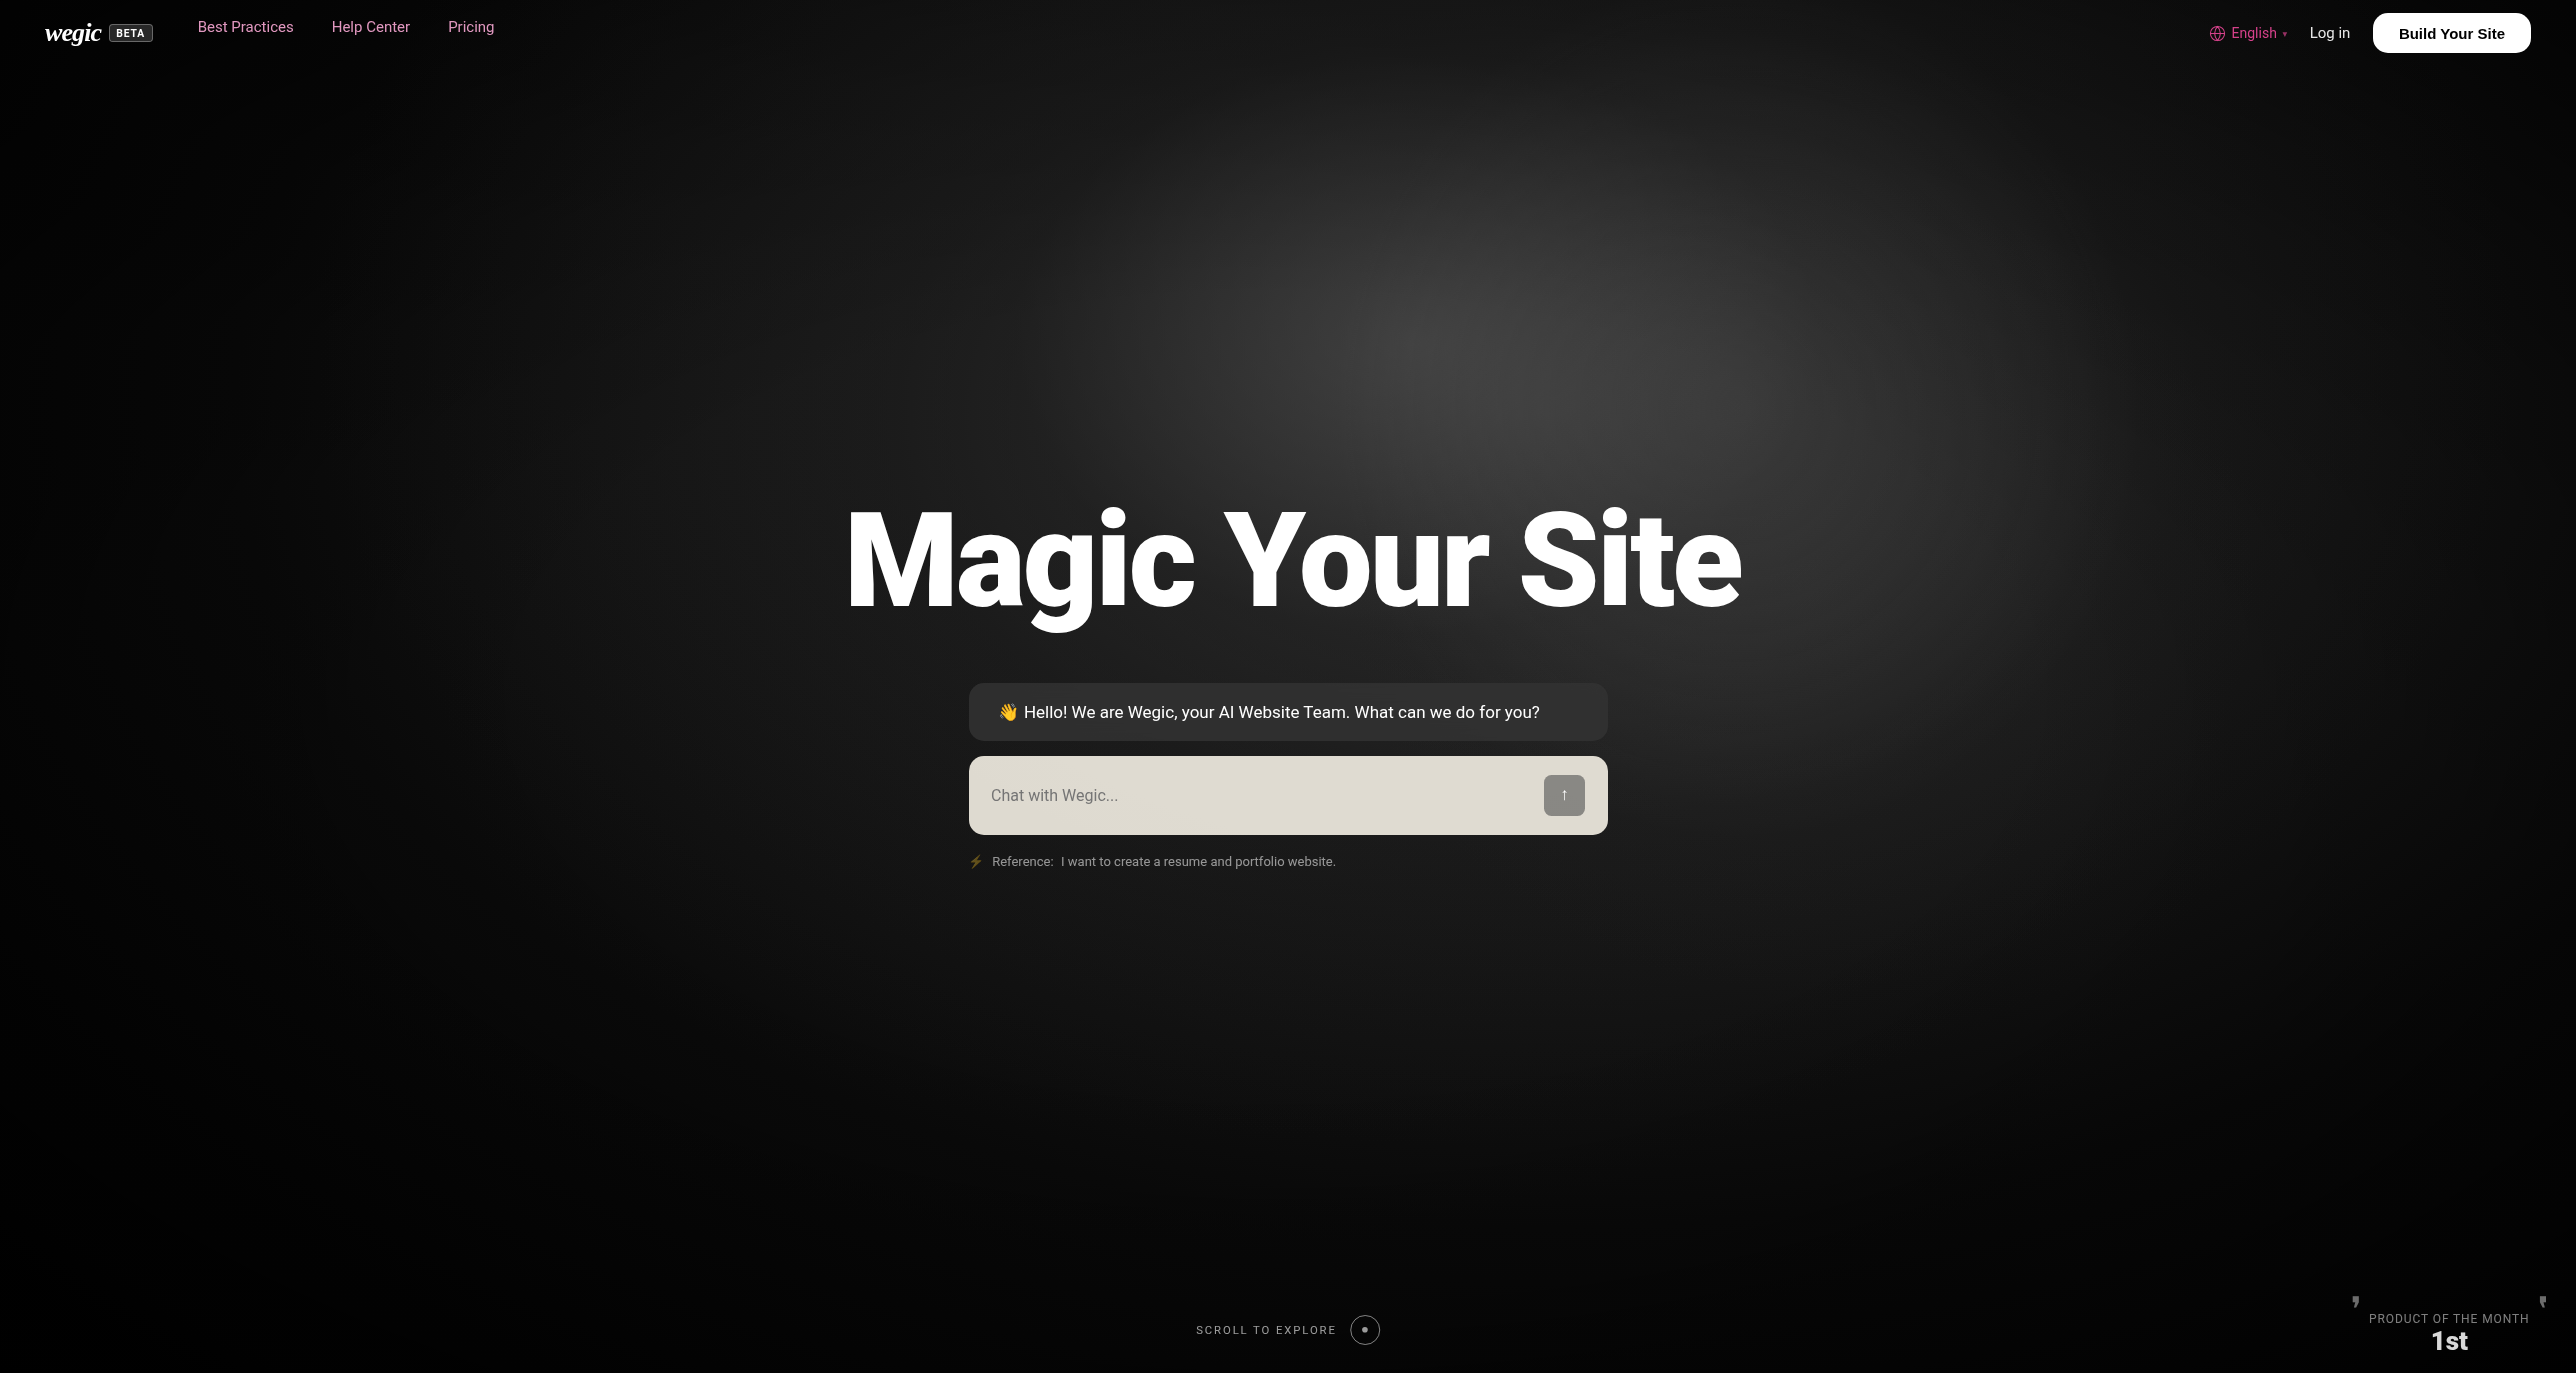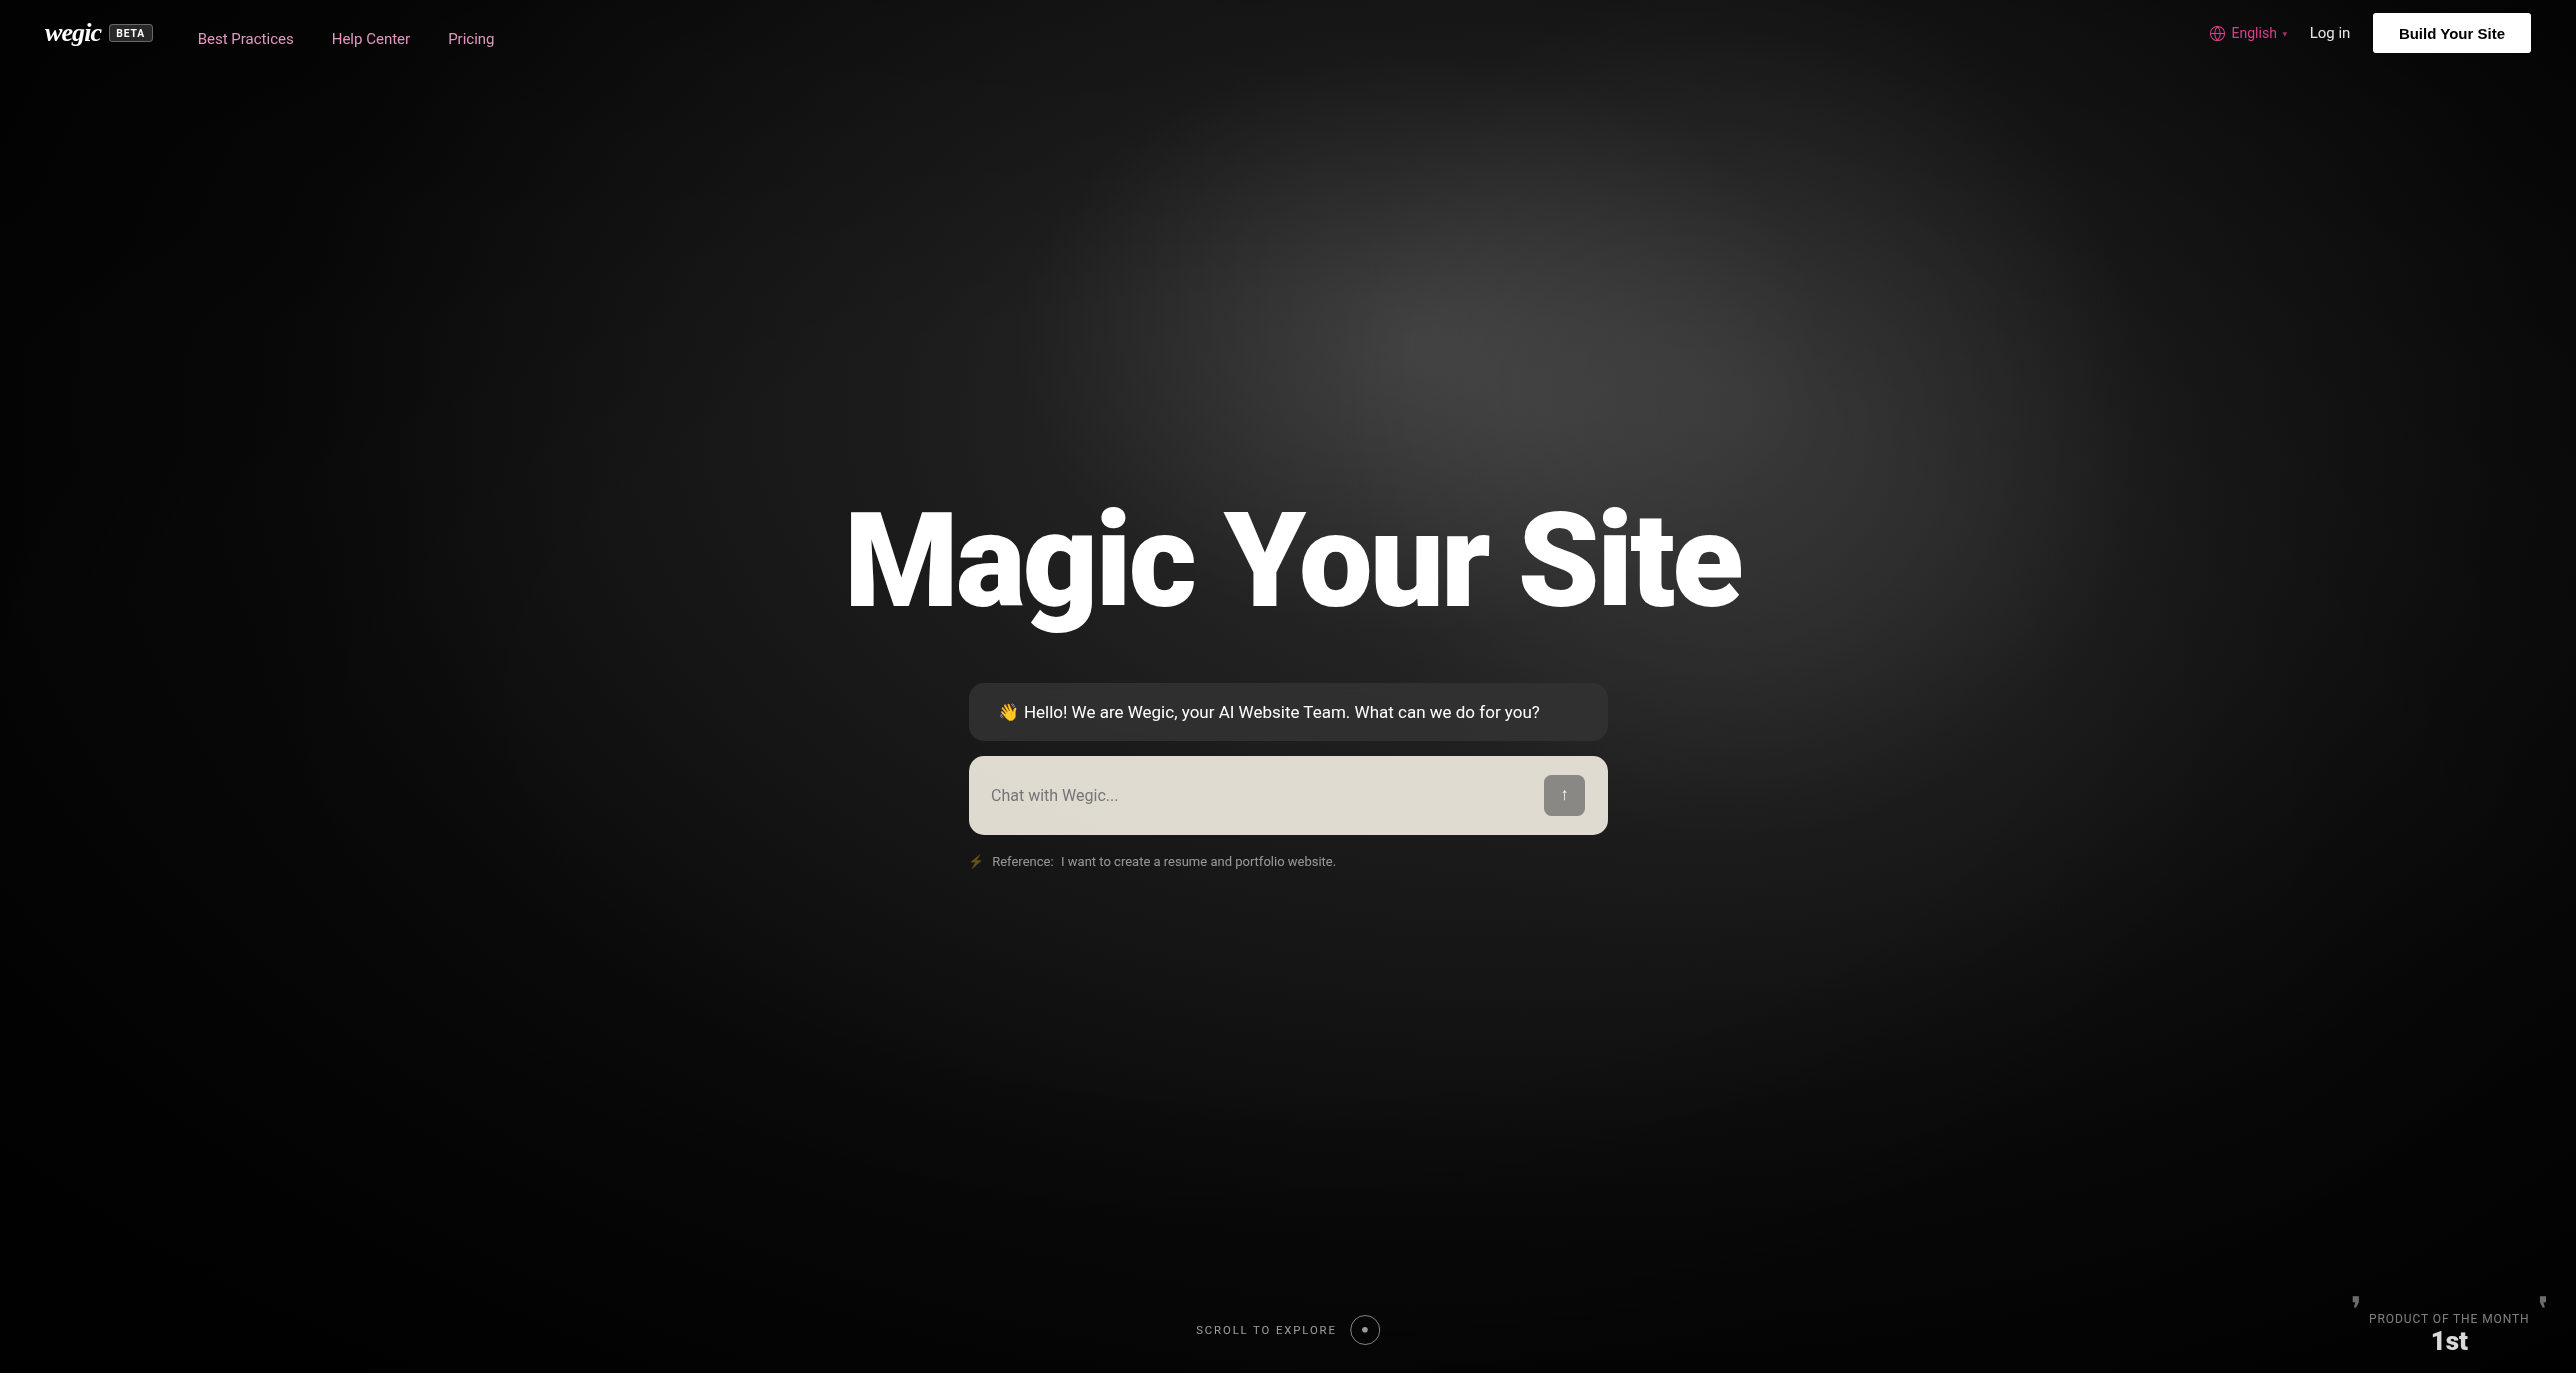--- a/index.html
+++ b/index.html
@@ -46,21 +46,21 @@
       display: flex;
       align-items: center;
       justify-content: space-between;
       padding: 0 45px;
       height: 66px;
       background: transparent;
     }
 
     .nav-left {
       display: flex;
-      align-items: flex-end;
+      align-items: flex-start;
       gap: 45px;
     }
 
     .logo-area {
       display: flex;
       align-items: center;
       gap: 7.5px;
       cursor: pointer;
     }
 
@@ -131,21 +131,21 @@
       font-size: 15px;
       font-weight: 400;
       cursor: pointer;
       opacity: 0.9;
     }
 
     .build-btn {
       background: #fff;
       color: #000;
       border: none;
-      border-radius: 3px;
+      border-radius: 15px;
       padding: 11.3px 26px;
       font-size: 15px;
       font-weight: 700;
       cursor: pointer;
       white-space: nowrap;
     }
 
     
     .hero {
       position: relative;

